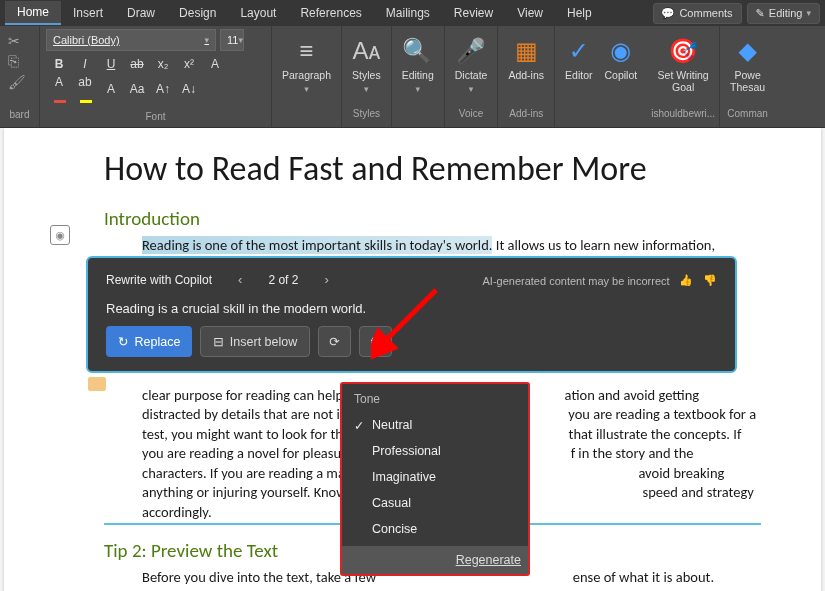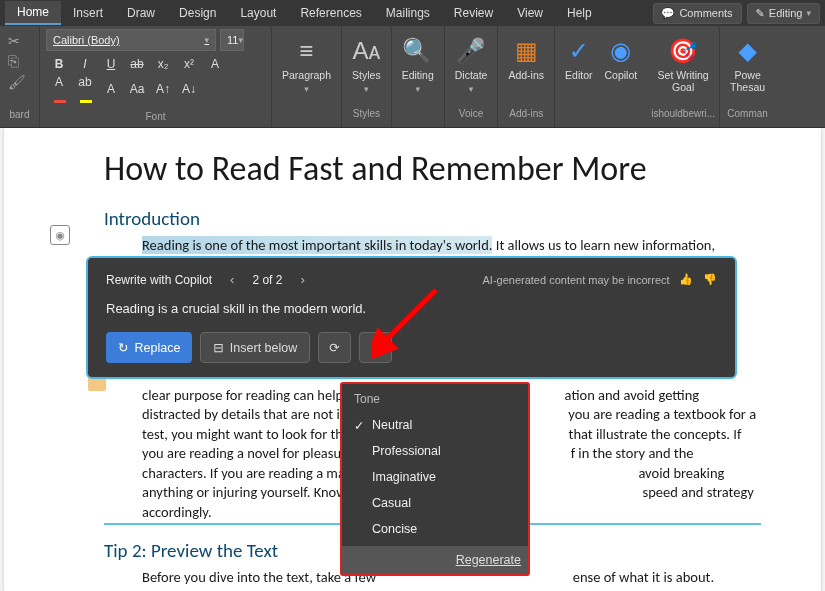--- a/index.html
+++ b/index.html
@@ -25,31 +25,31 @@
 .fmt-btn { color: #ddd; font-size: 12px; cursor: pointer; width: 18px; text-align: center; }
 
 .big-group { padding: 6px 4px; }
 .big-btn { display: flex; flex-direction: column; align-items: center; color: #ddd; font-size: 11px; padding: 2px 6px; cursor: pointer; gap: 2px; }
 .big-btn .icon { font-size: 24px; color: #ccc; height: 34px; display: flex; align-items: center; }
 .big-btn .label { font-size: 10.5px; line-height: 1.1; text-align: center; }
 .chev { font-size: 9px; color: #aaa; }
 
 .doc-area { position: absolute; top: 128px; left: 4px; right: 4px; bottom: 0; background: #fff; padding: 20px 60px 20px 100px; box-shadow: 0 1px 3px rgba(0,0,0,0.2); font-family: Calibri, sans-serif; }
 .doc-title { font-size: 34px; color: #1a1a1a; font-weight: 400; margin-bottom: 18px; }
-.doc-h2 { color: #0c4a6e; font-size: 19px; font-weight: 400; margin-top: 14px; margin-bottom: 6px; }
+.doc-h2 { color: #4d7c0f; font-size: 19px; font-weight: 400; margin-top: 14px; margin-bottom: 6px; }
 .doc-p { font-size: 14.5px; color: #1a1a1a; line-height: 1.35; padding-left: 38px; }
 .highlight { background: linear-gradient(to right, #b4d7e8 0%, #d4e8f0 100%); }
 .copilot-icon-left { position: absolute; left: 46px; top: 97px; width: 20px; height: 20px; border: 1px solid #888; border-radius: 3px; display: flex; align-items: center; justify-content: center; color: #888; font-size: 11px; }
 .comment-icon-left { position: absolute; left: 84px; top: 249px; z-index: 3; width: 18px; height: 14px; background: #f5c784; border-radius: 2px; }
 
 .copilot-panel { position: absolute; left: 86px; top: 256px; width: 651px; background: #3a3a3a; border: 2px solid #4db6e0; border-radius: 6px; padding: 14px 18px 14px 18px; z-index: 5; }
-.cp-header { display: flex; align-items: center; gap: 16px; color: #eee; font-size: 12px; margin-bottom: 14px; }
+.cp-header { display: flex; align-items: flex-end; gap: 24px; color: #eee; font-size: 12px; margin-bottom: 14px; }
 .cp-nav { color: #bbb; font-size: 13px; cursor: pointer; padding: 0 2px; }
 .cp-header-right { margin-left: auto; display: flex; align-items: center; gap: 10px; color: #bbb; font-size: 11px; }
-.cp-text { color: #eee; font-size: 13px; margin-bottom: 16px; }
+.cp-text { color: #eee; font-size: 13px; margin-bottom: 10px; }
 .cp-actions { display: flex; gap: 8px; }
 .cp-btn { padding: 7px 12px; border-radius: 4px; font-size: 12.5px; display: flex; align-items: center; gap: 6px; cursor: pointer; }
 .cp-btn.primary { background: #3b7dd8; color: #fff; }
 .cp-btn.secondary { background: #4a4a4a; color: #ddd; border: 1px solid #666; }
 .cp-btn.icon-only { background: #4a4a4a; color: #ddd; border: 1px solid #666; padding: 7px 10px; }
 
 .tone-menu { position: absolute; left: 340px; top: 382px; width: 190px; background: #3a3a3a; border: 2px solid #d22; border-radius: 3px; z-index: 10; padding-bottom:0; }
 .tone-title { color: #bbb; font-size: 12px; padding: 8px 12px 6px; }
 .tone-item { color: #eee; font-size: 12.5px; padding: 6px 12px 6px 30px; cursor: pointer; position: relative; }
 .tone-item.selected::before { content: '✓'; position: absolute; left: 12px; }

